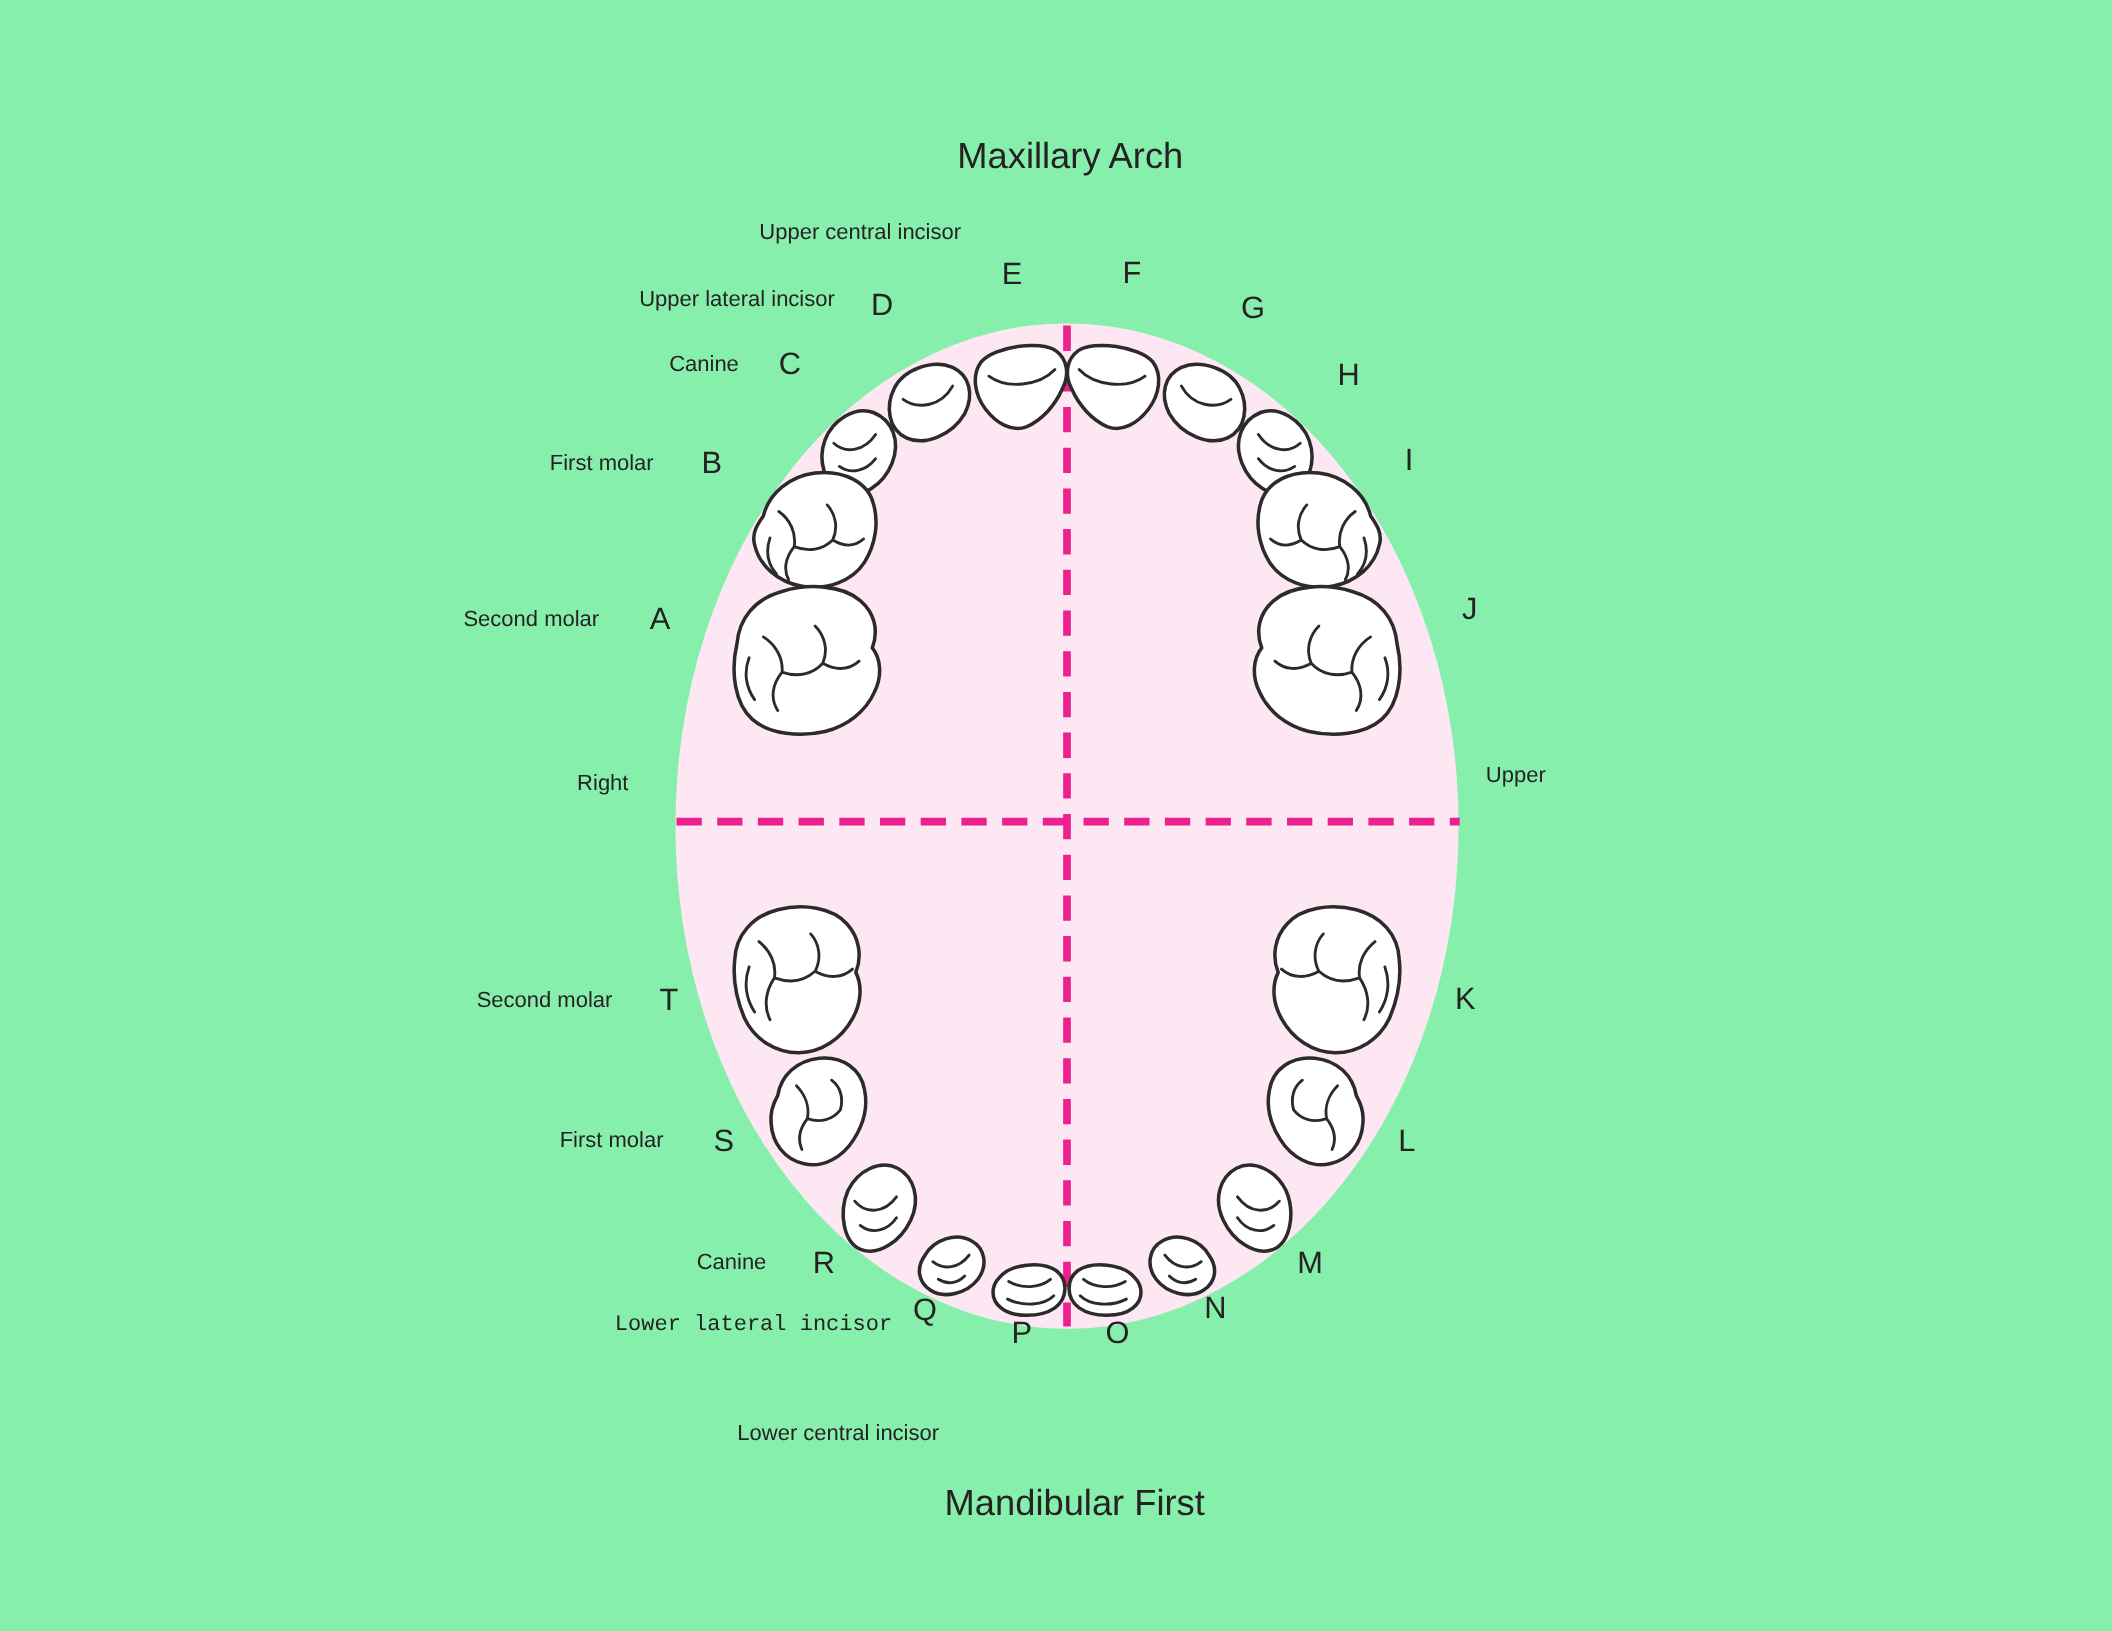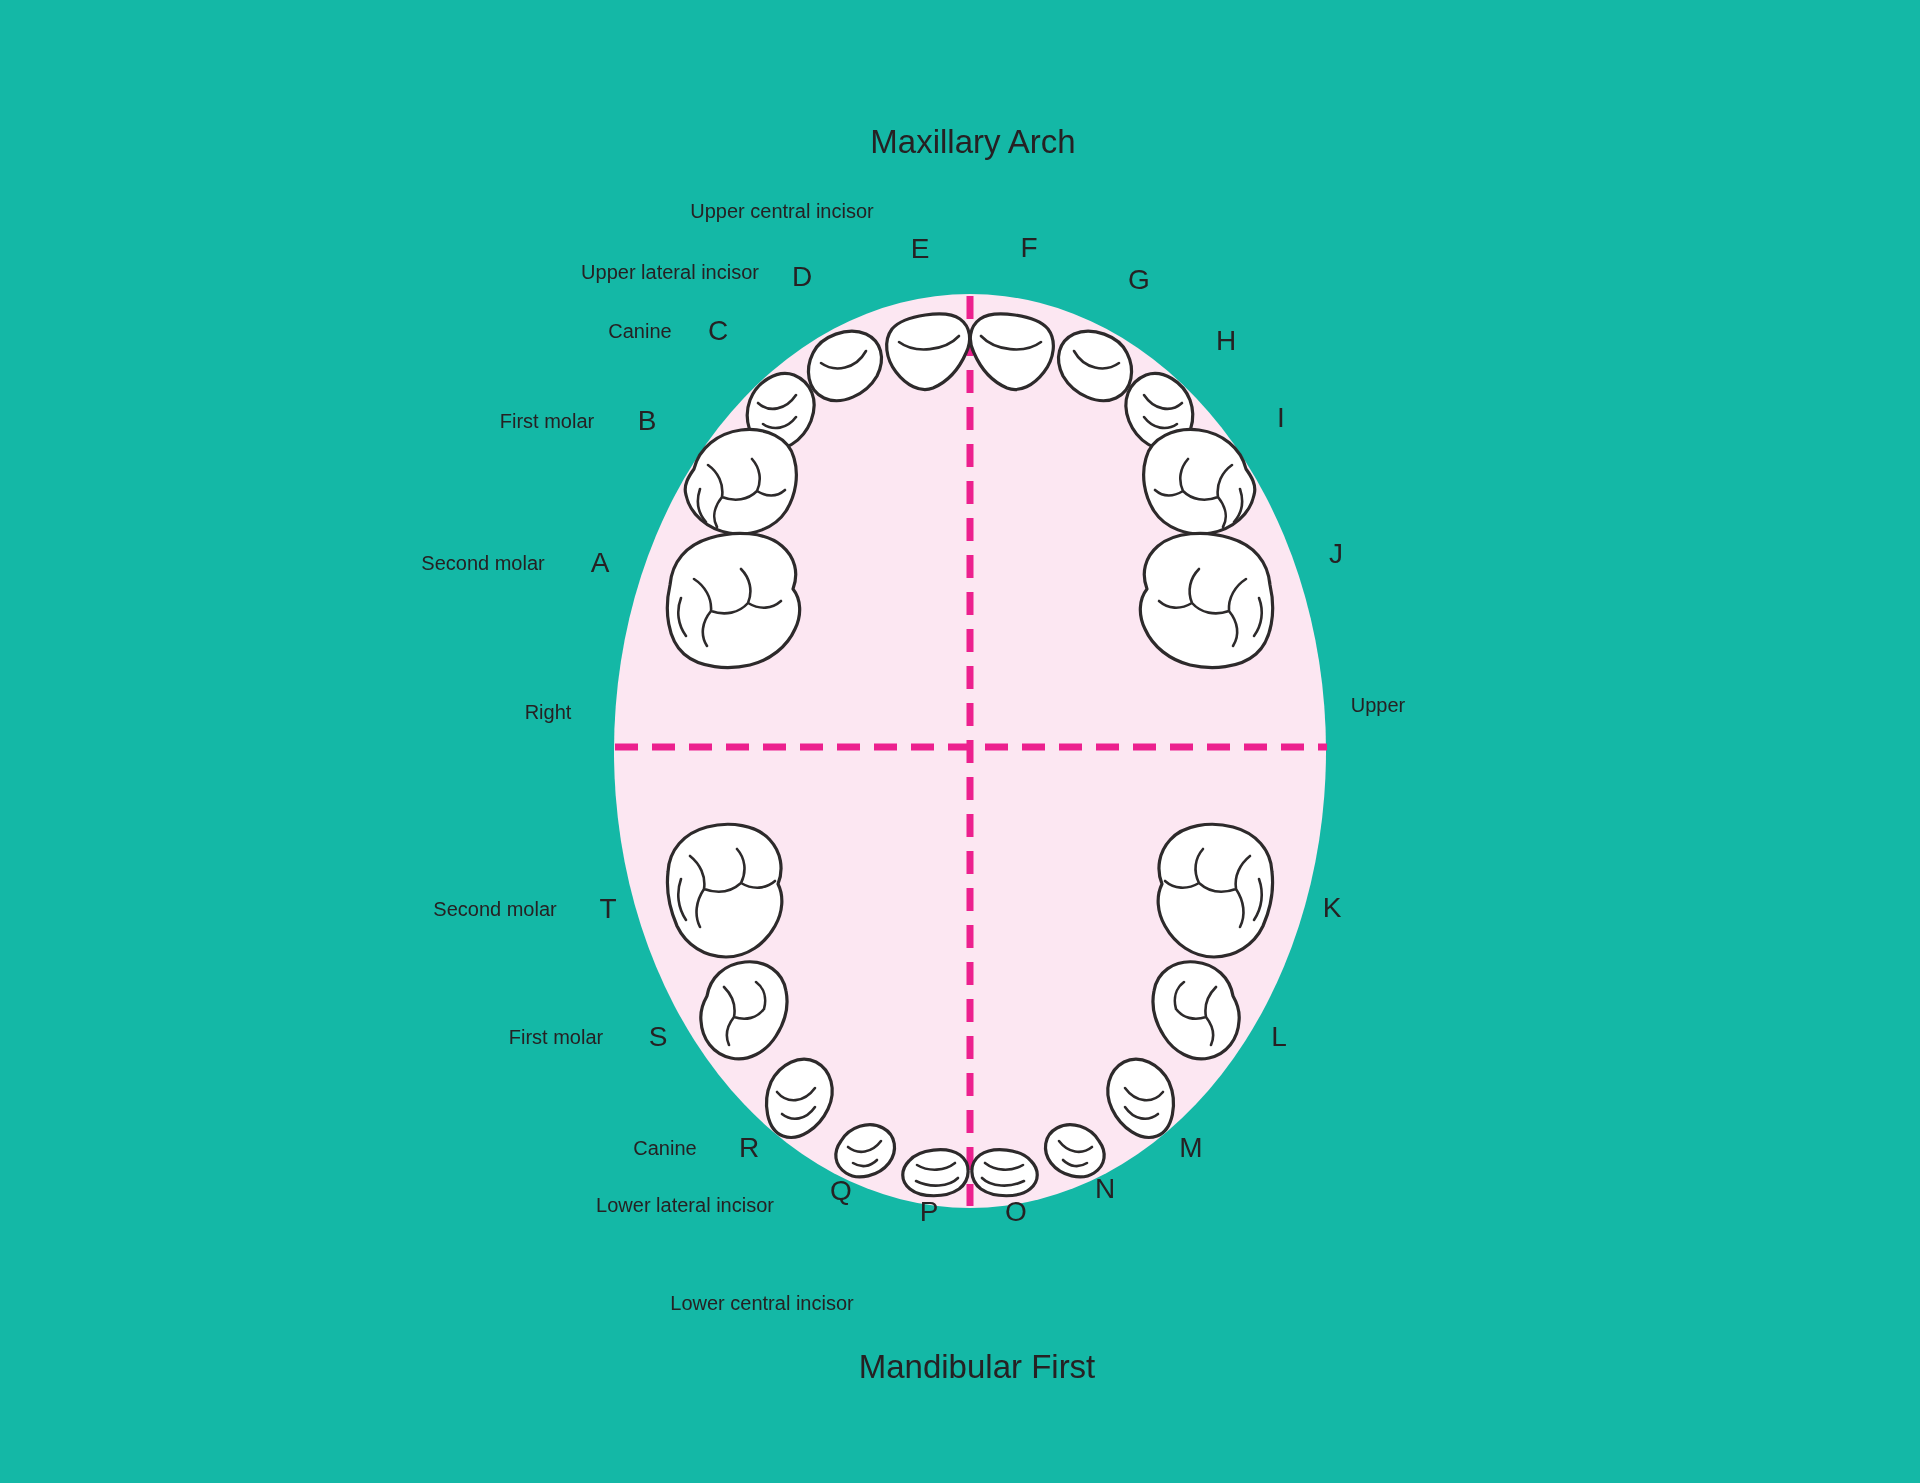--- a/index.html
+++ b/index.html
@@ -1,20 +1,20 @@
 <!DOCTYPE html>
 <html><head>
 <meta charset="utf-8">
 <style>
   html, body { margin: 0; padding: 0; background: #ffffff; }
   #canvas {
     position: relative;
     width: 1920px;
     height: 1483px;
-    background: #14b8a6;
+    background: #86efac;
     font-family: "Liberation Sans", sans-serif;
     color: #262123;
     overflow: hidden;
   }
   #arch-svg { position: absolute; left: 0; top: 0; }
   .lbl {
     position: absolute;
     transform: translate(-50%, -50%);
     white-space: nowrap;
     font-size: 20px;
@@ -117,21 +117,21 @@
 
   <div class="lbl" style="left:782px; top:211px;">Upper central incisor</div>
   <div class="lbl" style="left:670px; top:272px;">Upper lateral incisor</div>
   <div class="lbl" style="left:640px; top:331px;">Canine</div>
   <div class="lbl" style="left:547px; top:421px;">First molar</div>
   <div class="lbl" style="left:483px; top:563px;">Second molar</div>
 
   <div class="lbl" style="left:495px; top:909px;">Second molar</div>
   <div class="lbl" style="left:556px; top:1037px;">First molar</div>
   <div class="lbl" style="left:665px; top:1148px;">Canine</div>
-  <div class="lbl" style="left:685px; top:1205px;">Lower lateral incisor</div>
+  <div class="lbl" style="left:685px; top:1205px;font-family:Liberation Mono, monospace;">Lower lateral incisor</div>
   <div class="lbl" style="left:762px; top:1303px;">Lower central incisor</div>
 
   <div class="lbl letter" style="left:600px;  top:563px;">A</div>
   <div class="lbl letter" style="left:647px;  top:421px;">B</div>
   <div class="lbl letter" style="left:718px;  top:331px;">C</div>
   <div class="lbl letter" style="left:802px;  top:277px;">D</div>
   <div class="lbl letter" style="left:920px;  top:249px;">E</div>
   <div class="lbl letter" style="left:1029px; top:248px;">F</div>
   <div class="lbl letter" style="left:1139px; top:280px;">G</div>
   <div class="lbl letter" style="left:1226px; top:341px;">H</div>

